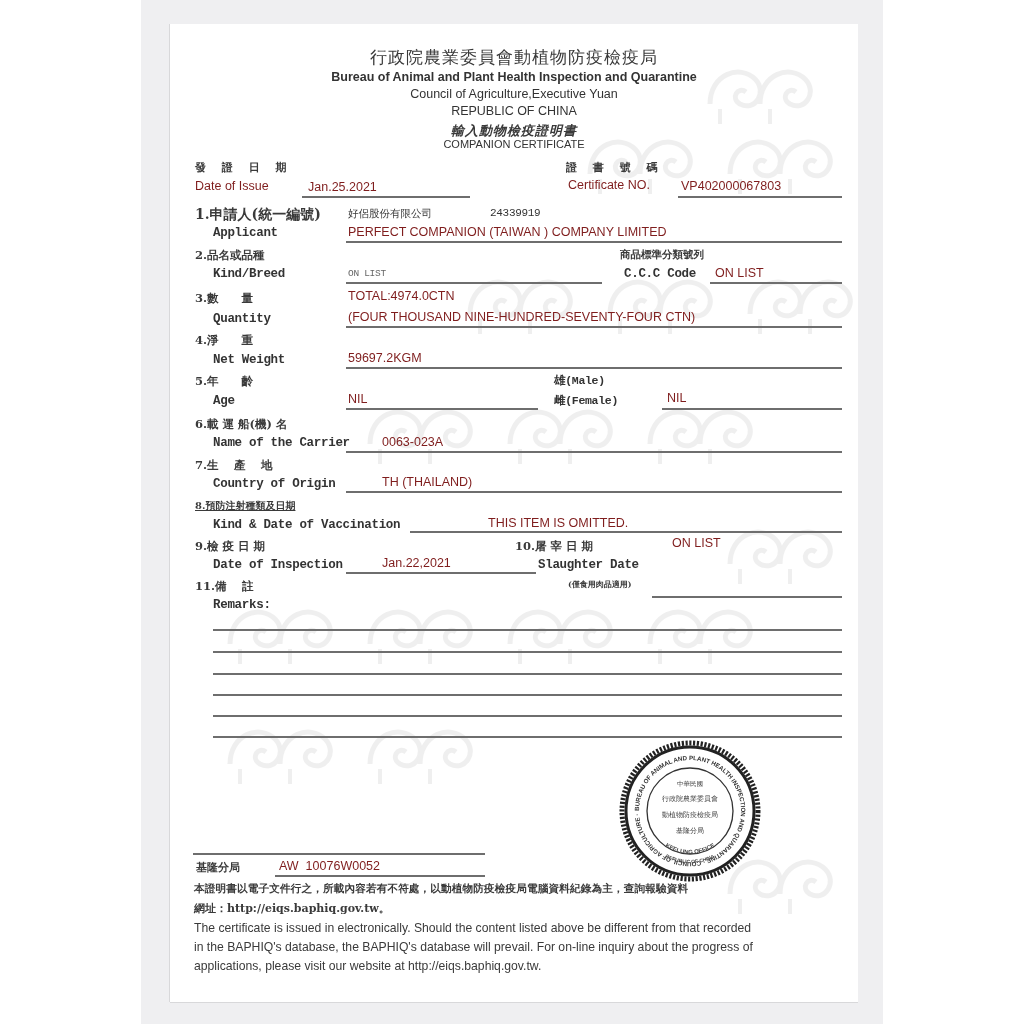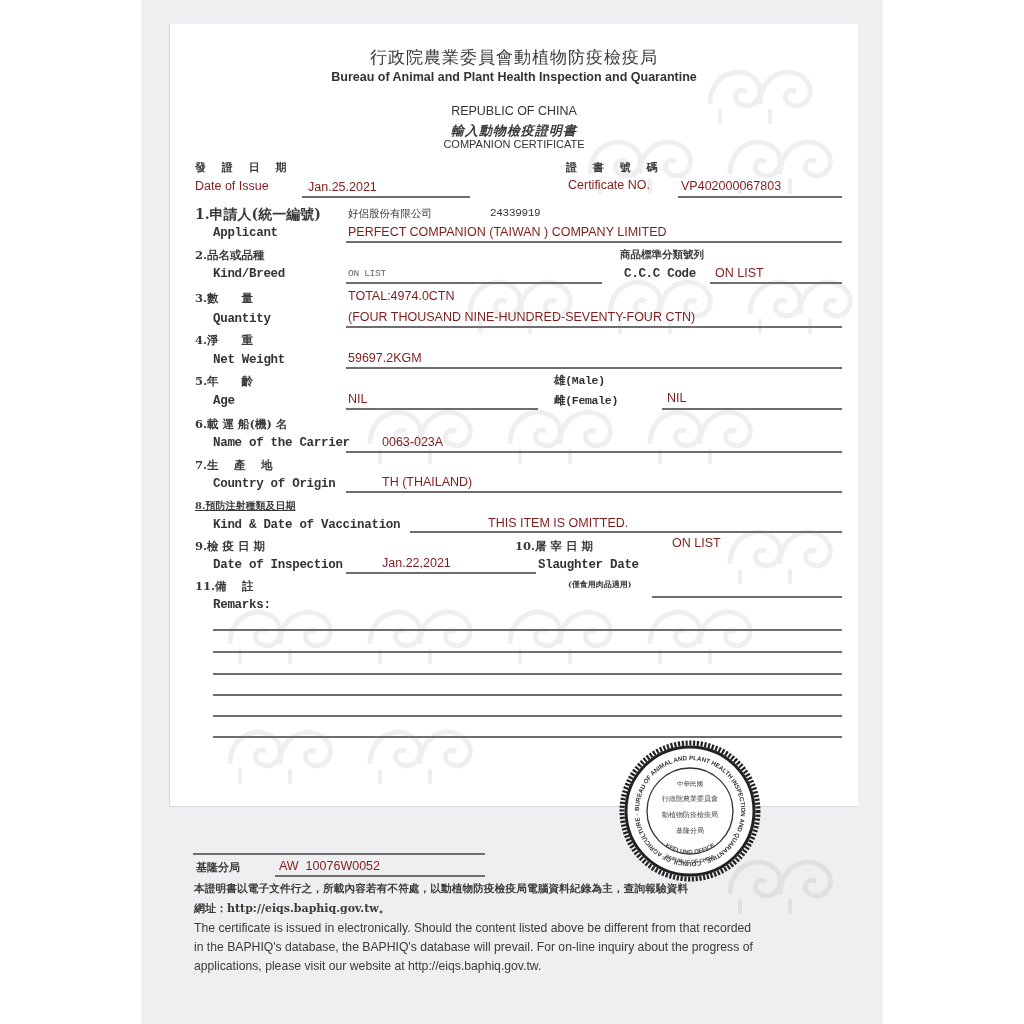--- a/index.html
+++ b/index.html
@@ -7,21 +7,21 @@
       width: 1024px; height: 1024px; position: relative; overflow: hidden;
       background: #ffffff;
       font-family: "Liberation Sans", sans-serif;
       color: #2b2b2b;
     }
     .frame {
       position: absolute; left: 141px; top: 0; width: 742px; height: 1024px;
       background: #efeff1;
     }
     .sheet {
-      position: absolute; left: 170px; top: 24px; width: 688px; height: 782px;
+      position: absolute; left: 170px; top: 24px; width: 688px; height: 978px;
       background: #ffffff;
       box-shadow: -1px 0 0 #d8d8da, 0 1px 0 #d8d8da;
     }
     .watermark { position: absolute; left: 0; top: 0; width: 688px; height: 978px; opacity: 0.09; }
     .abs { position: absolute; white-space: nowrap; }
     .hdr { font-family: "Liberation Sans", sans-serif; color: #333; text-align: center; left: 0; width: 688px; }
     .cjk { font-family: "DejaVu Serif", serif; font-weight: bold; color: #3a3a3a; }
     .lbl { font-family: "Liberation Mono", monospace; font-weight: bold; font-size: 12.5px; color: #333; letter-spacing: -0.3px; }
     .val { font-family: "Liberation Sans", sans-serif; font-size: 12.5px; color: #7f1d1d; }
     .line { position: absolute; height: 1.6px; background: #6e6e6e; }
@@ -57,20 +57,21 @@
     <use href="#swirl" x="200" y="580"></use>
     <use href="#swirl" x="340" y="580"></use>
     <use href="#swirl" x="480" y="580"></use>
     <use href="#swirl" x="60" y="700"></use>
     <use href="#swirl" x="200" y="700"></use>
     <use href="#swirl" x="560" y="830"></use>
   </svg>
 
   <div class="abs hdr cjk" style="top:22px; font-size:17px; font-weight:normal; letter-spacing:1px;">行政院農業委員會動植物防疫檢疫局</div>
   <div class="abs hdr" style="top:46px; font-size:12.5px; font-weight:bold;">Bureau of Animal and Plant Health Inspection and Quarantine</div>
+  <div class="abs hdr" style="top:63px; font-size:12.5px;">Council of Agriculture,Executive Yuan</div>
   <div class="abs hdr" style="top:80px; font-size:12.5px;">REPUBLIC OF CHINA</div>
   <div class="abs hdr cjk" style="top:98px; font-size:13px; letter-spacing:1px;font-style:italic;">輸入動物檢疫證明書</div>
   <div class="abs hdr" style="top:114px; font-size:11px;">COMPANION CERTIFICATE</div>
 
   <div class="abs cjk" style="left:25px; top:136px; font-size:11px; letter-spacing:6px;">發 證 日 期</div>
   <div class="abs val" style="left:25px; top:155px; font-size:12.5px;">Date of Issue</div>
   <div class="abs val" style="left:138px; top:156px;">Jan.25.2021</div>
   <div class="line" style="left:132px; top:172px; width:168px;"></div>
 
   <div class="abs cjk" style="left:396px; top:136px; font-size:11px; letter-spacing:6px;">證 書 號 碼</div>

